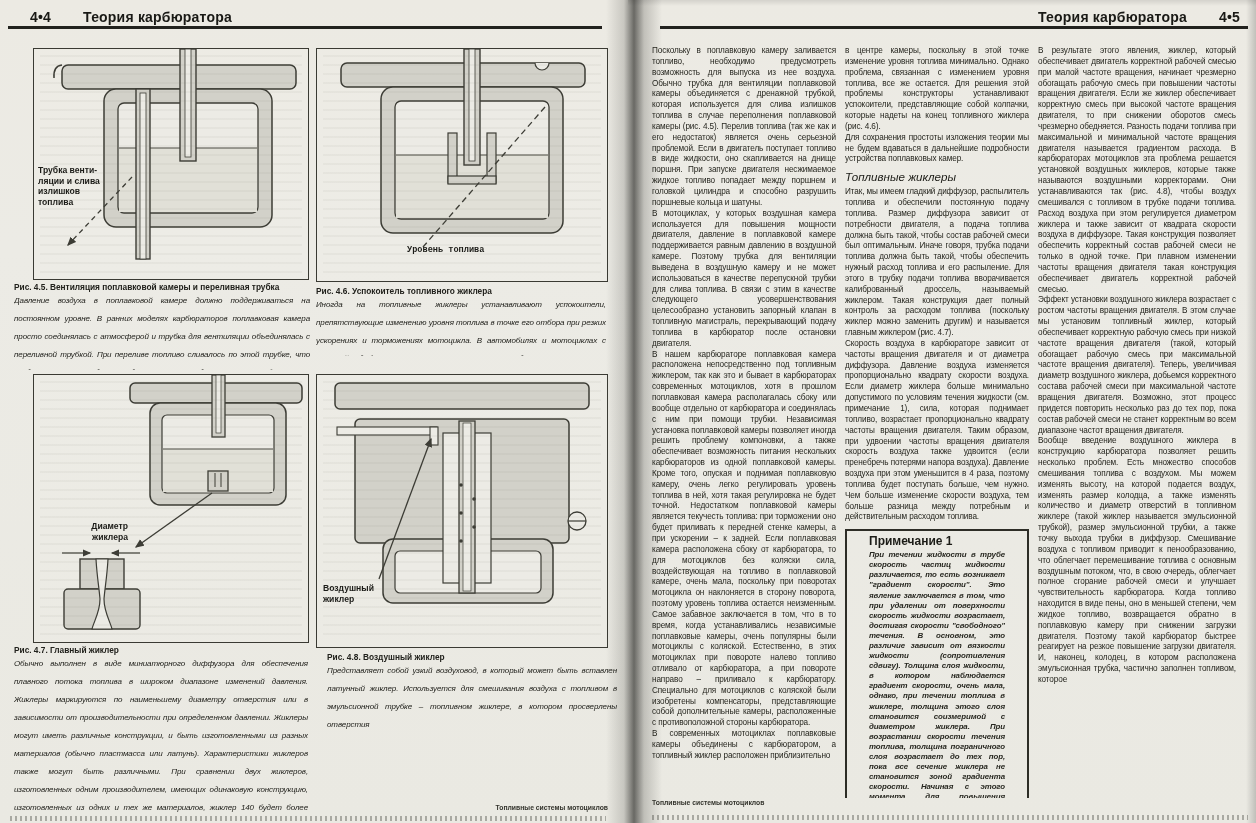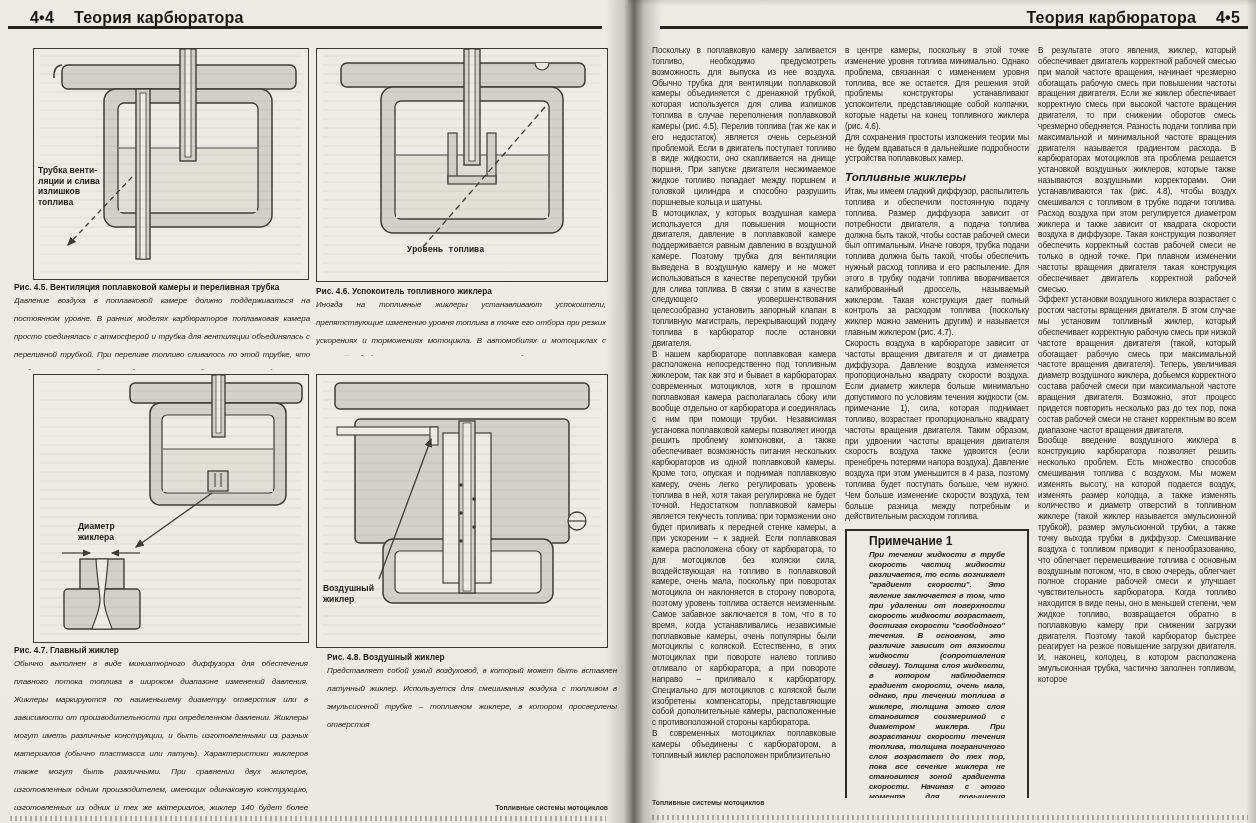--- a/index.html
+++ b/index.html
@@ -10,21 +10,21 @@
     color:#2b2b26;
   }
   .spread{position:absolute;inset:0;background:linear-gradient(180deg,#eceae3 0%,#ecebe5 30%,#eae9e2 100%);}
   
   .gutter{position:absolute;left:606px;top:0;width:56px;height:823px;
     background:linear-gradient(90deg,rgba(40,40,36,0) 0%,rgba(40,40,36,.18) 32%,rgba(25,25,22,.62) 50%,rgba(40,40,36,.22) 68%,rgba(40,40,36,0) 100%);}
   .edge-right{position:absolute;right:0;top:0;width:10px;height:823px;background:linear-gradient(90deg,rgba(0,0,0,0),rgba(0,0,0,.18));}
   .edge-top{position:absolute;left:628px;top:0;width:628px;height:6px;background:linear-gradient(180deg,rgba(0,0,0,.10),rgba(0,0,0,0));}
 
   
-  .hdr{position:absolute;top:9px;display:flex;gap:20px;font-size:16px;font-weight:bold;color:#191915;letter-spacing:.2px;}
+  .hdr{position:absolute;top:9px;display:flex;gap:32px;font-size:14px;font-weight:bold;color:#191915;letter-spacing:.2px;}
   .hdr-left{left:30px;}
   .hdr-right{right:16px;}
   .rule{position:absolute;top:26px;height:2.6px;background:#22221e;}
   .rule-left{left:8px;width:594px;}
   .rule-right{left:660px;width:588px;}
 
   
   .fig-box{position:absolute;border:1.4px solid #3a3a33;background:rgba(255,255,255,.06);}
   .fig-box::after{content:"";position:absolute;inset:6px;pointer-events:none;
     background:repeating-linear-gradient(180deg,rgba(110,110,96,.06) 0 2px,rgba(0,0,0,0) 2px 9px);}
@@ -33,21 +33,21 @@
 
   
   .caption{position:absolute;overflow:hidden;color:#21211c;}
   .cap-title{font-weight:bold;font-size:8.3px;line-height:10px;}
   .cap-body{font-style:italic;font-size:8px;line-height:18px;text-align:justify;letter-spacing:-.1px;}
 
   
   .col{position:absolute;top:46px;height:752px;overflow:hidden;
     font-size:8.2px;line-height:10.85px;text-align:justify;color:#26261f;letter-spacing:-.12px;}
   .col p{margin:0;}
-  .h2{font-weight:bold;font-style:italic;font-size:11.6px;margin:7px 0 4px;color:#1b1b16;letter-spacing:0;}
+  .h2{font-weight:normal;font-style:italic;font-size:11.6px;margin:7px 0 4px;color:#1b1b16;letter-spacing:0;}
   .note{border:2px solid #2d2d26;margin-top:6px;padding:5px 22px 7px;}
   .note-title{font-weight:bold;font-size:12px;margin:0 0 3px;color:#1b1b16;letter-spacing:0;}
   .note-body{font-style:italic;font-weight:bold;font-size:7.9px;line-height:10.1px;text-align:justify;letter-spacing:-.1px;margin:0;}
 
   
   .footer{position:absolute;font-weight:bold;font-size:6.8px;color:#33332c;}
   .footer-left{left:420px;top:804px;width:188px;text-align:right;}
   .footer-right{left:652px;top:799px;}
   .scanline{position:absolute;height:5px;opacity:.45;filter:blur(.5px);
     background:repeating-linear-gradient(90deg,rgba(55,55,48,.8) 0 2px,rgba(0,0,0,0) 2px 5px);}
@@ -135,21 +135,21 @@
         <path d="M181,98 v14 m6,-14 v14" stroke="#3c3c35" stroke-width="1"></path>
         <line x1="178" y1="118" x2="102" y2="172" stroke="#3c3c35" stroke-width="1.3" marker-end="url(#ah47)"></line>
 
         <line x1="28" y1="178" x2="56" y2="178" stroke="#3c3c35" stroke-width="1.2" marker-end="url(#ah47)"></line>
         <line x1="106" y1="178" x2="78" y2="178" stroke="#3c3c35" stroke-width="1.2" marker-end="url(#ah47)"></line>
 
         <rect x="46" y="184" width="44" height="30" fill="#d2d1c9" stroke="#3c3c35" stroke-width="1.4"></rect>
         <rect x="30" y="214" width="76" height="40" rx="4" fill="#d2d1c9" stroke="#3c3c35" stroke-width="1.4"></rect>
         <path d="M62,184 C63,202 65,212 66,224 C66,237 60,246 58,254 L78,254 C76,246 70,237 70,224 C71,212 73,202 74,184 Z" fill="#ecebe5" stroke="#3c3c35" stroke-width="1.2"></path>
       </svg>
-      <div class="fig-label" style="left:44px;top:146px;width:76px;text-align:left;">Диаметр
+      <div class="fig-label" style="left:18px;top:146px;width:76px;text-align:right;">Диаметр
 жиклера</div>
     </div>
     <div class="caption" style="left:14px;top:645px;width:294px;height:168px;">
       <div class="cap-title">Рис. 4.7. Главный жиклер</div>
       <div class="cap-body">Обычно выполнен в виде миниатюрного диффузора для обеспечения плавного потока топлива в широком диапазоне изменений давления. Жиклеры маркируются по наименьшему диаметру отверстия или в зависимости от производительности при определенном давлении. Жиклеры могут иметь различные конструкции, и быть изготовленными из разных материалов (обычно пластмасса или латунь). Характеристики жиклеров также могут быть различными. При сравнении двух жиклеров, изготовленных одним производителем, имеющих одинаковую конструкцию, изготовленных из одних и тех же материалов, жиклер 140 будет более производительным, чем жиклер 135. Однако на жиклеры, выполненные разными производителями или из различных материалов или имеющие различную конструкцию, это правило не распространяется.</div>
     </div>
 
     <div class="fig-box" style="left:316px;top:374px;width:290px;height:272px;">
       <svg viewBox="0 0 290 272">
         <defs>

